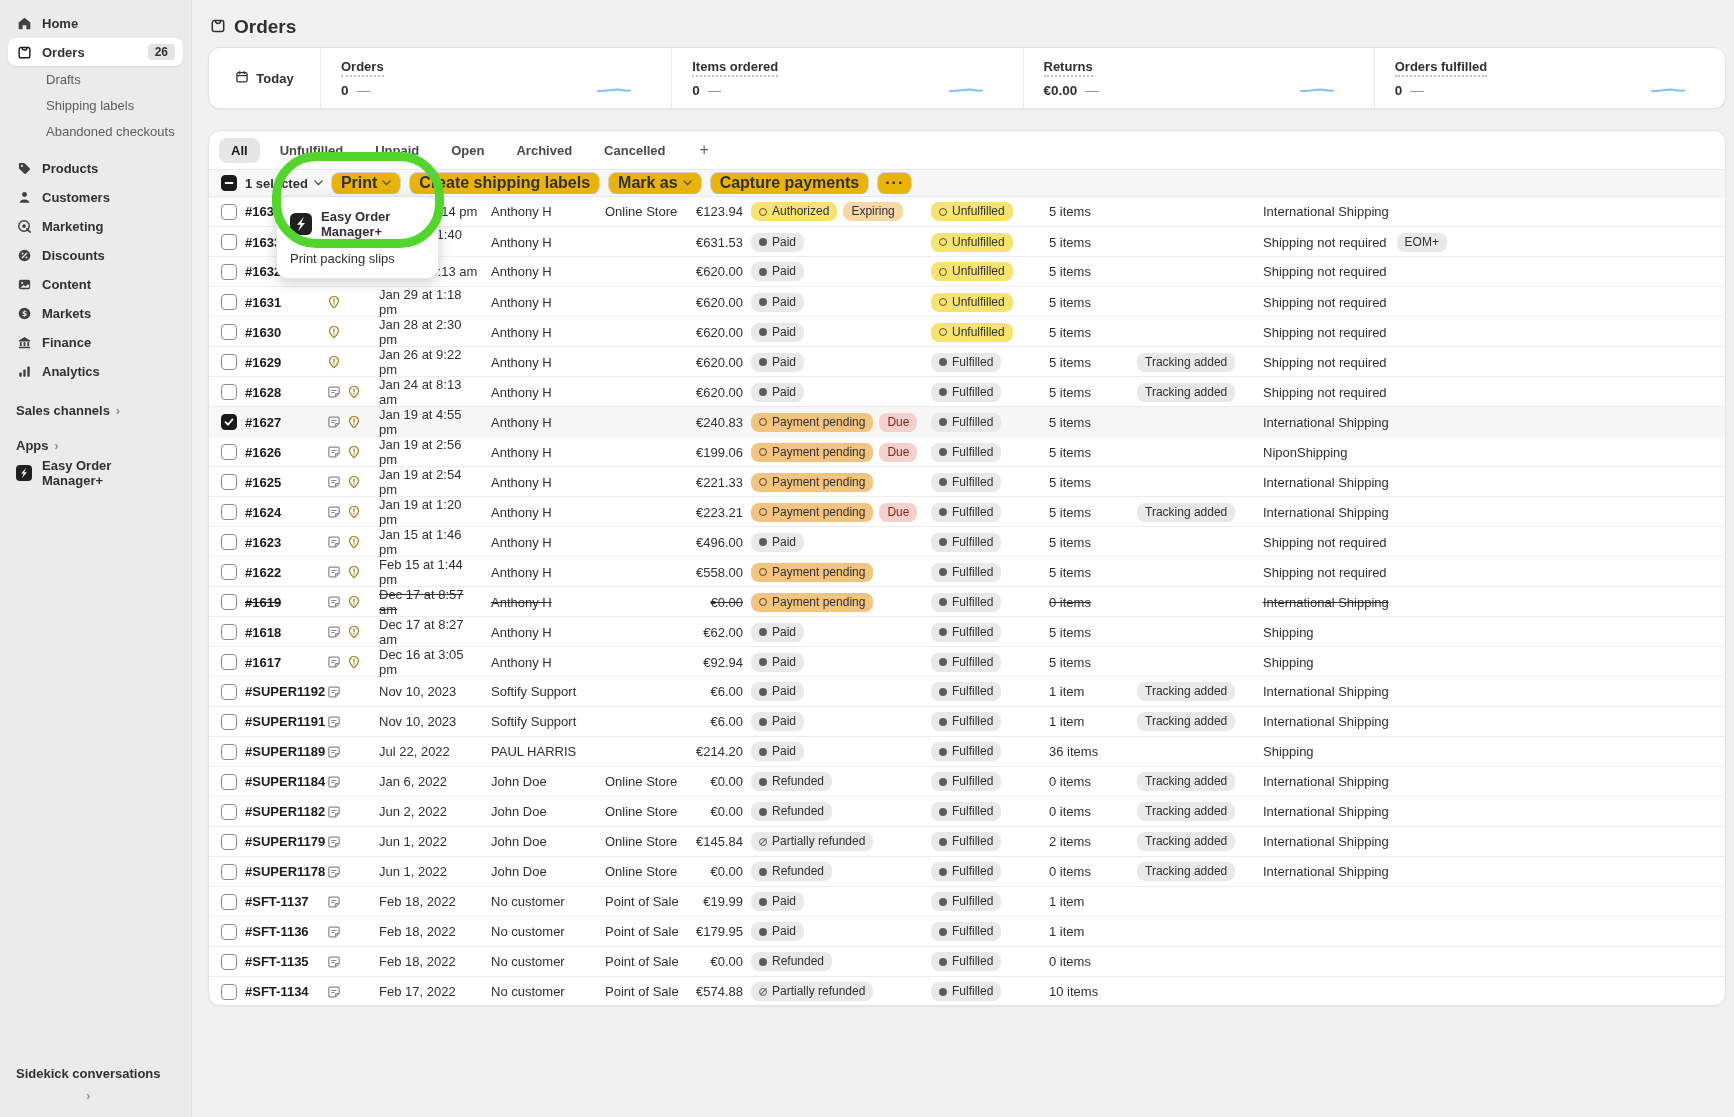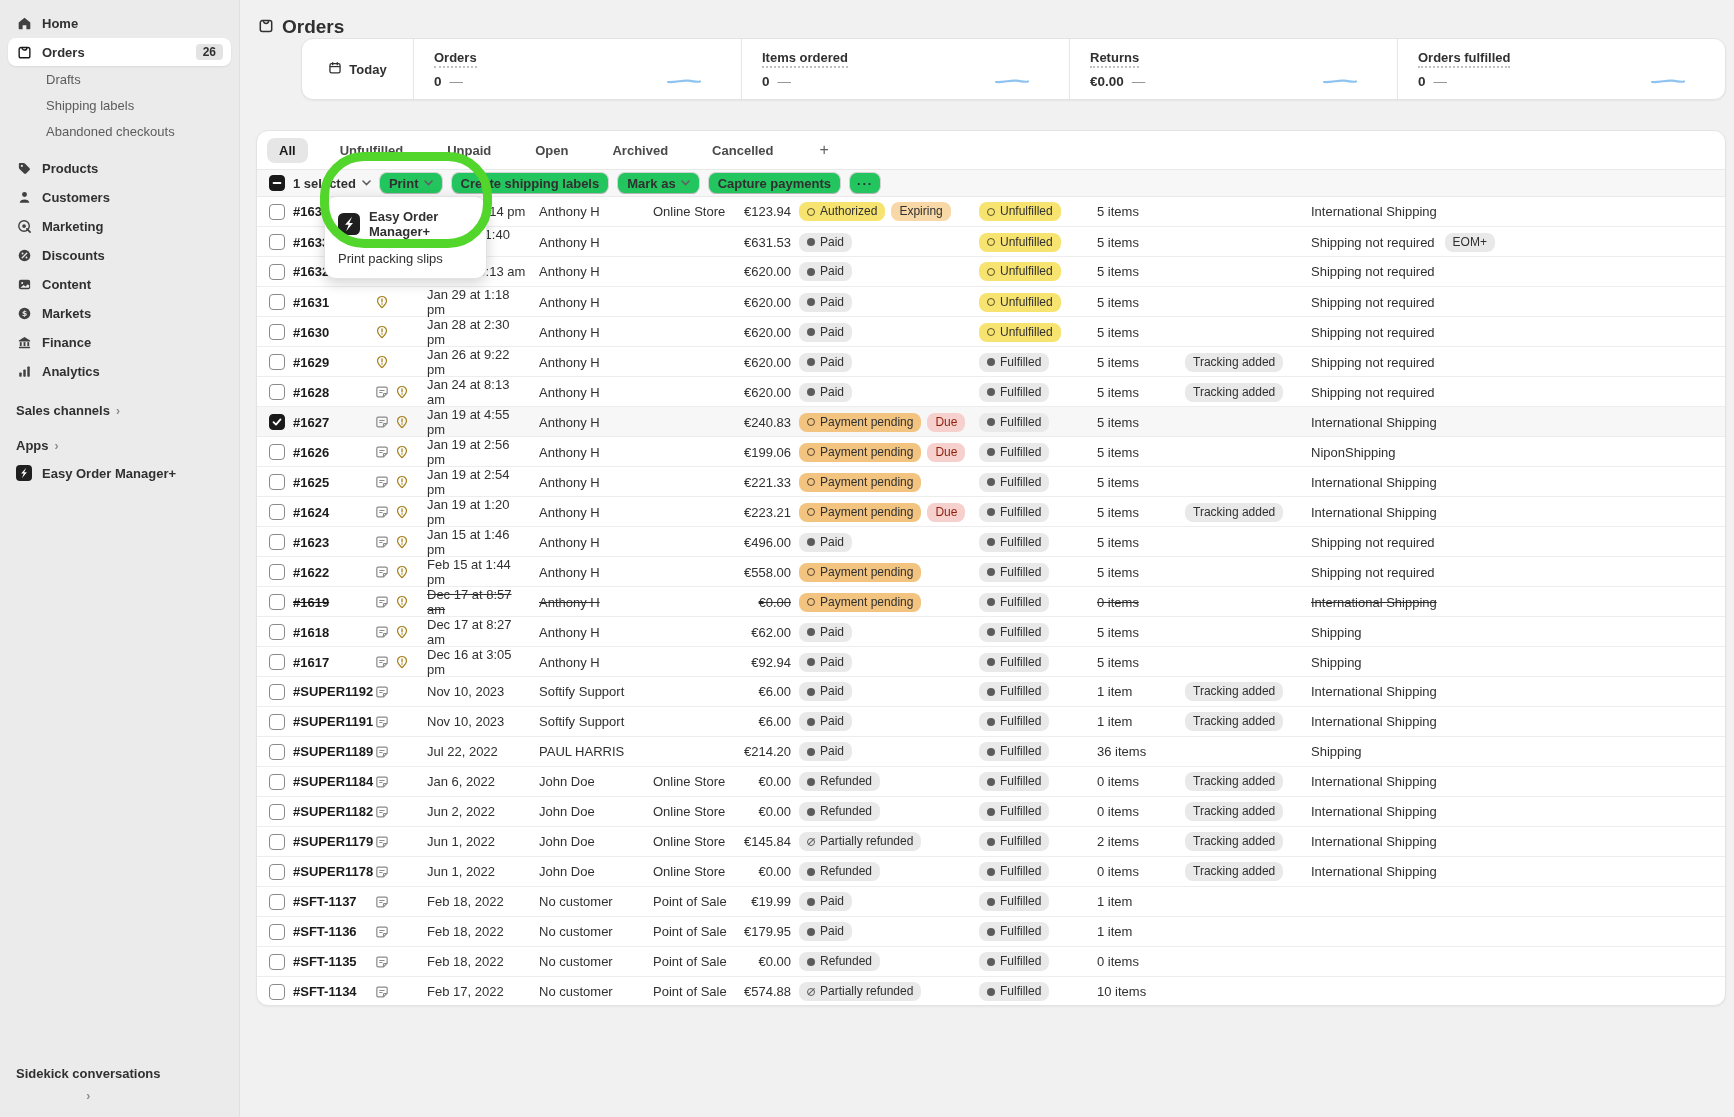--- a/index.html
+++ b/index.html
@@ -1,56 +1,56 @@
 <!DOCTYPE html>
 <html style="--green: #53d62c; --badge-yellow: #f7e36f; --badge-orange: #f2c480; --badge-peach: #f8d8a6; --badge-pink: #f6d0cd;"><head>
 <meta charset="utf-8">
 <style>
   * { margin:0; padding:0; box-sizing:border-box; }
   html,body { width:1734px; height:1117px; overflow:hidden; }
   body { font-family:"Liberation Sans","DejaVu Sans",sans-serif; font-size:13px; color:#303030; background:#f1f1f1; display:flex; }
 
   
-  .sidebar { width:240px; height:100%; background:#ebebeb; border-right:1px solid #e0e0e0; position:relative; padding-top:8px; flex:none; }
+  .sidebar { width:192px; height:100%; background:#ebebeb; border-right:1px solid #e0e0e0; position:relative; padding-top:8px; flex:none; }
   .side-item { display:flex; align-items:center; gap:10px; height:28px; padding:0 8px; margin:1px 8px; border-radius:8px; font-weight:600; color:#303030; cursor:pointer; }
   .side-item .lbl { flex:1; }
   .side-item.active { background:#ffffff; box-shadow:0 1px 2px rgba(0,0,0,.08); }
   .side-item.sub { padding-left:38px; font-weight:500; color:#5c5c5c; height:25px; }
   .count-badge { background:#e3e3e3; border-radius:4px; padding:1px 7px; font-size:12px; font-weight:550; color:#303030; }
   .side-icon { width:16px; height:16px; flex:none; display:inline-flex; align-items:center; justify-content:center; color:#404040; }
   .side-section { display:flex; align-items:center; gap:6px; margin:18px 16px 6px; font-weight:650; color:#303030; cursor:pointer; }
   .chev { color:#8a8a8a; font-size:12px; }
   .sidekick { position:absolute; bottom:14px; left:16px; display:flex; gap:8px; align-items:center; font-weight:600; color:#303030; cursor:pointer;flex-direction:column; }
 
   
   .main { position:relative; flex:1; height:100%; background:#f1f1f1; }
   .page-head { display:flex; align-items:center; gap:8px; padding:16px 0 0 18px; }
   .page-title { font-size:19px; font-weight:700; }
   .ph-icon { color:#303030; }
 
   
-  .stats { position:absolute; left:16px; right:8px; top:38px; height:62px; background:#fff; border:1px solid #e3e3e3; border-radius:12px; box-shadow:0 1px 2px rgba(0,0,0,.05); display:flex;margin-left:45px; }
+  .stats { position:absolute; left:16px; right:8px; top:47px; height:62px; background:#fff; border:1px solid #e3e3e3; border-radius:12px; box-shadow:0 1px 2px rgba(0,0,0,.05); display:flex; }
   .stat-today { width:112px; border-right:1px solid #e7e7e7; display:flex; align-items:center; justify-content:center; gap:7px; font-weight:550; cursor:pointer; color:#303030; }
   .metric { flex:1; position:relative; padding:11px 0 0 20px; border-right:1px solid #e7e7e7; }
   .metric:last-child { border-right:none; }
   .metric .mlabel { display:inline-block; font-weight:600; font-size:13px; border-bottom:2px dotted #c0c0c0; padding-bottom:1px; cursor:pointer; }
   .metric .mval { margin-top:6px; font-weight:650; font-size:13.5px; display:flex; align-items:center; gap:8px; }
   .metric .mdash { color:#8a8a8a; font-weight:500; }
   .spark { position:absolute; right:40px; bottom:10px; }
 
   
   .card { position:absolute; left:16px; right:8px; top:130px; height:876px; background:#fff; border:1px solid #e3e3e3; border-radius:12px; box-shadow:0 1px 2px rgba(0,0,0,.05); overflow:hidden; }
-  .tabs { display:flex; align-items:center; gap:20px; height:38px; padding:0 10px; }
+  .tabs { display:flex; align-items:center; gap:8px; height:38px; padding:0 10px; }
   .tab { padding:5px 12px; border-radius:8px; font-weight:550; color:#4a4a4a; cursor:pointer; }
   .tab.active { background:#e6e6e6; color:#1a1a1a; font-weight:650; }
   .tab-add { margin-left:6px; color:#616161; font-size:16px; padding:2px 8px; cursor:pointer; }
 
   .bulkbar { display:flex; align-items:center; gap:8px; height:28px; background:#f7f7f7; border-top:1px solid #e9e9e9; border-bottom:1px solid #e9e9e9; padding:0 12px; }
   .sel-label { display:flex; align-items:center; gap:6px; font-weight:550; color:#303030; cursor:pointer; }
-  .btn { display:inline-flex; align-items:center; gap:5px; height:22px; padding:0 9px; background:#22c55e; border:1px solid #d4d4d4; border-bottom-color:#b5b5b5; border-radius:8px; font-size:13px; font-weight:550; color:#303030; cursor:pointer; white-space:nowrap; }
+  .btn { display:inline-flex; align-items:center; gap:5px; height:22px; padding:0 9px; background:#eab308; border:1px solid #d4d4d4; border-bottom-color:#b5b5b5; border-radius:8px; font-size:16px; font-weight:550; color:#303030; cursor:pointer; white-space:nowrap; }
   .btn.more { padding:0 7px; letter-spacing:1px; font-weight:700; }
 
   
   .cb { width:16px; height:16px; border:1.5px solid #8a8a8a; border-radius:4px; background:#fff; display:inline-flex; align-items:center; justify-content:center; cursor:pointer; flex:none; }
   .cb.on, .cb.mixed { background:#1a1a1a; border-color:#1a1a1a; color:#fff; }
 
   
   .tbody { }
   .trow { display:grid; grid-template-columns:16px 74px 44px 104px 106px 74px 56px 172px 110px 80px 118px 1fr; column-gap:8px; align-items:center; height:30px; padding:0 12px; border-bottom:1px solid #ededed; }
   .trow.sel { background:#f7f7f7; }

